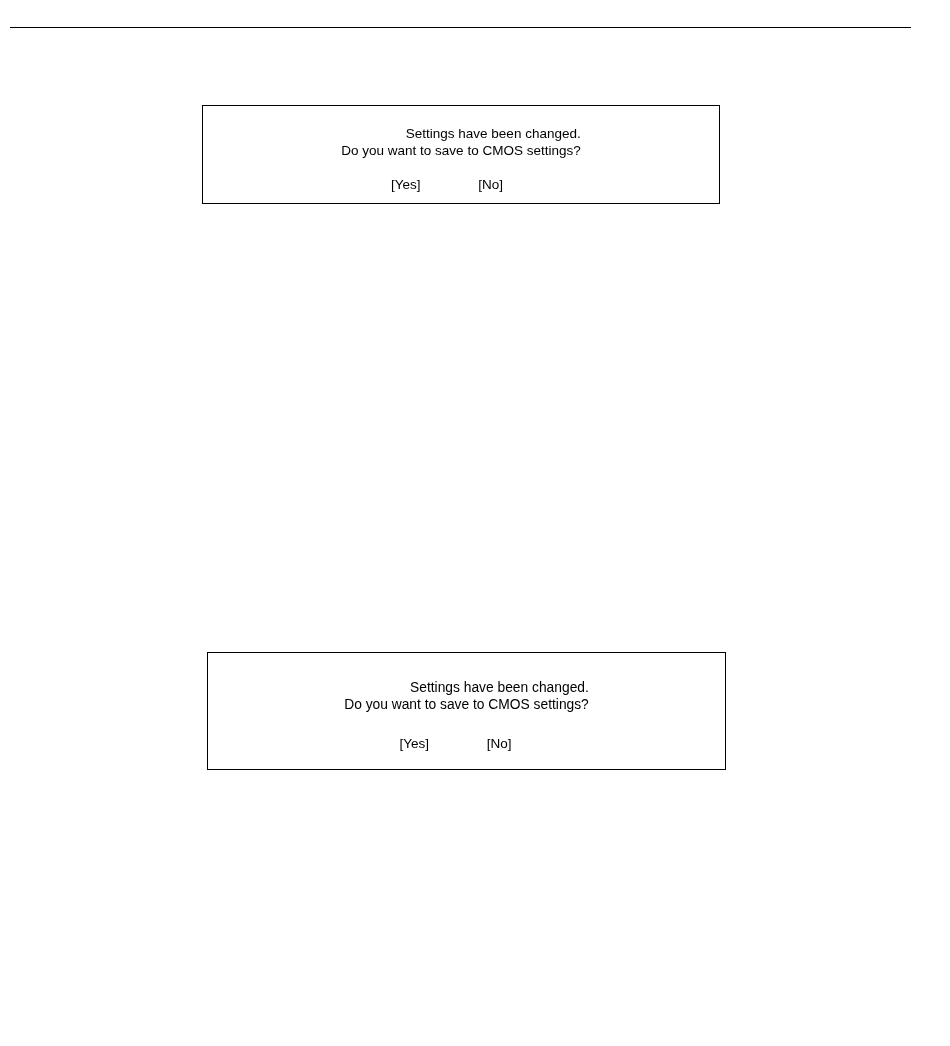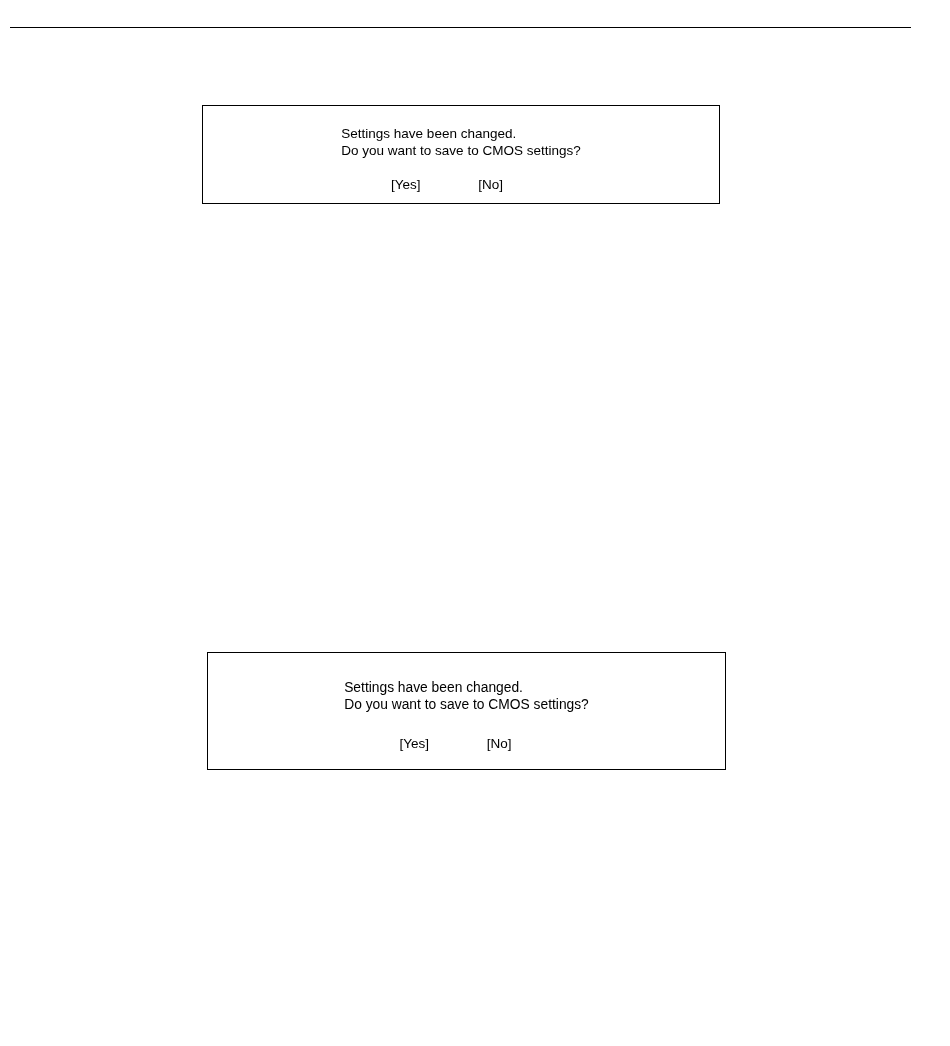--- a/index.html
+++ b/index.html
@@ -52,20 +52,21 @@
   .dialog-1 .msg-wrap {
     margin-top: 19px;
   }
   .dialog-2 .msg-wrap {
     margin-top: 26px;
   }
   .msg-line {
     font-size: 13.5px;
     line-height: 17px;
     white-space: nowrap;
+    text-align: right;
   }
   .dialog-1 .msg-line { font-size: 13.5px; }
   .dialog-2 .msg-line { font-size: 13.8px; }
   .dialog-2 .msg-line { font-weight: 500; }
   .buttons {
     width: 100%;
     text-align: center;
     white-space: nowrap;
   }
   .dialog-1 .buttons { margin-top: 16px; }

